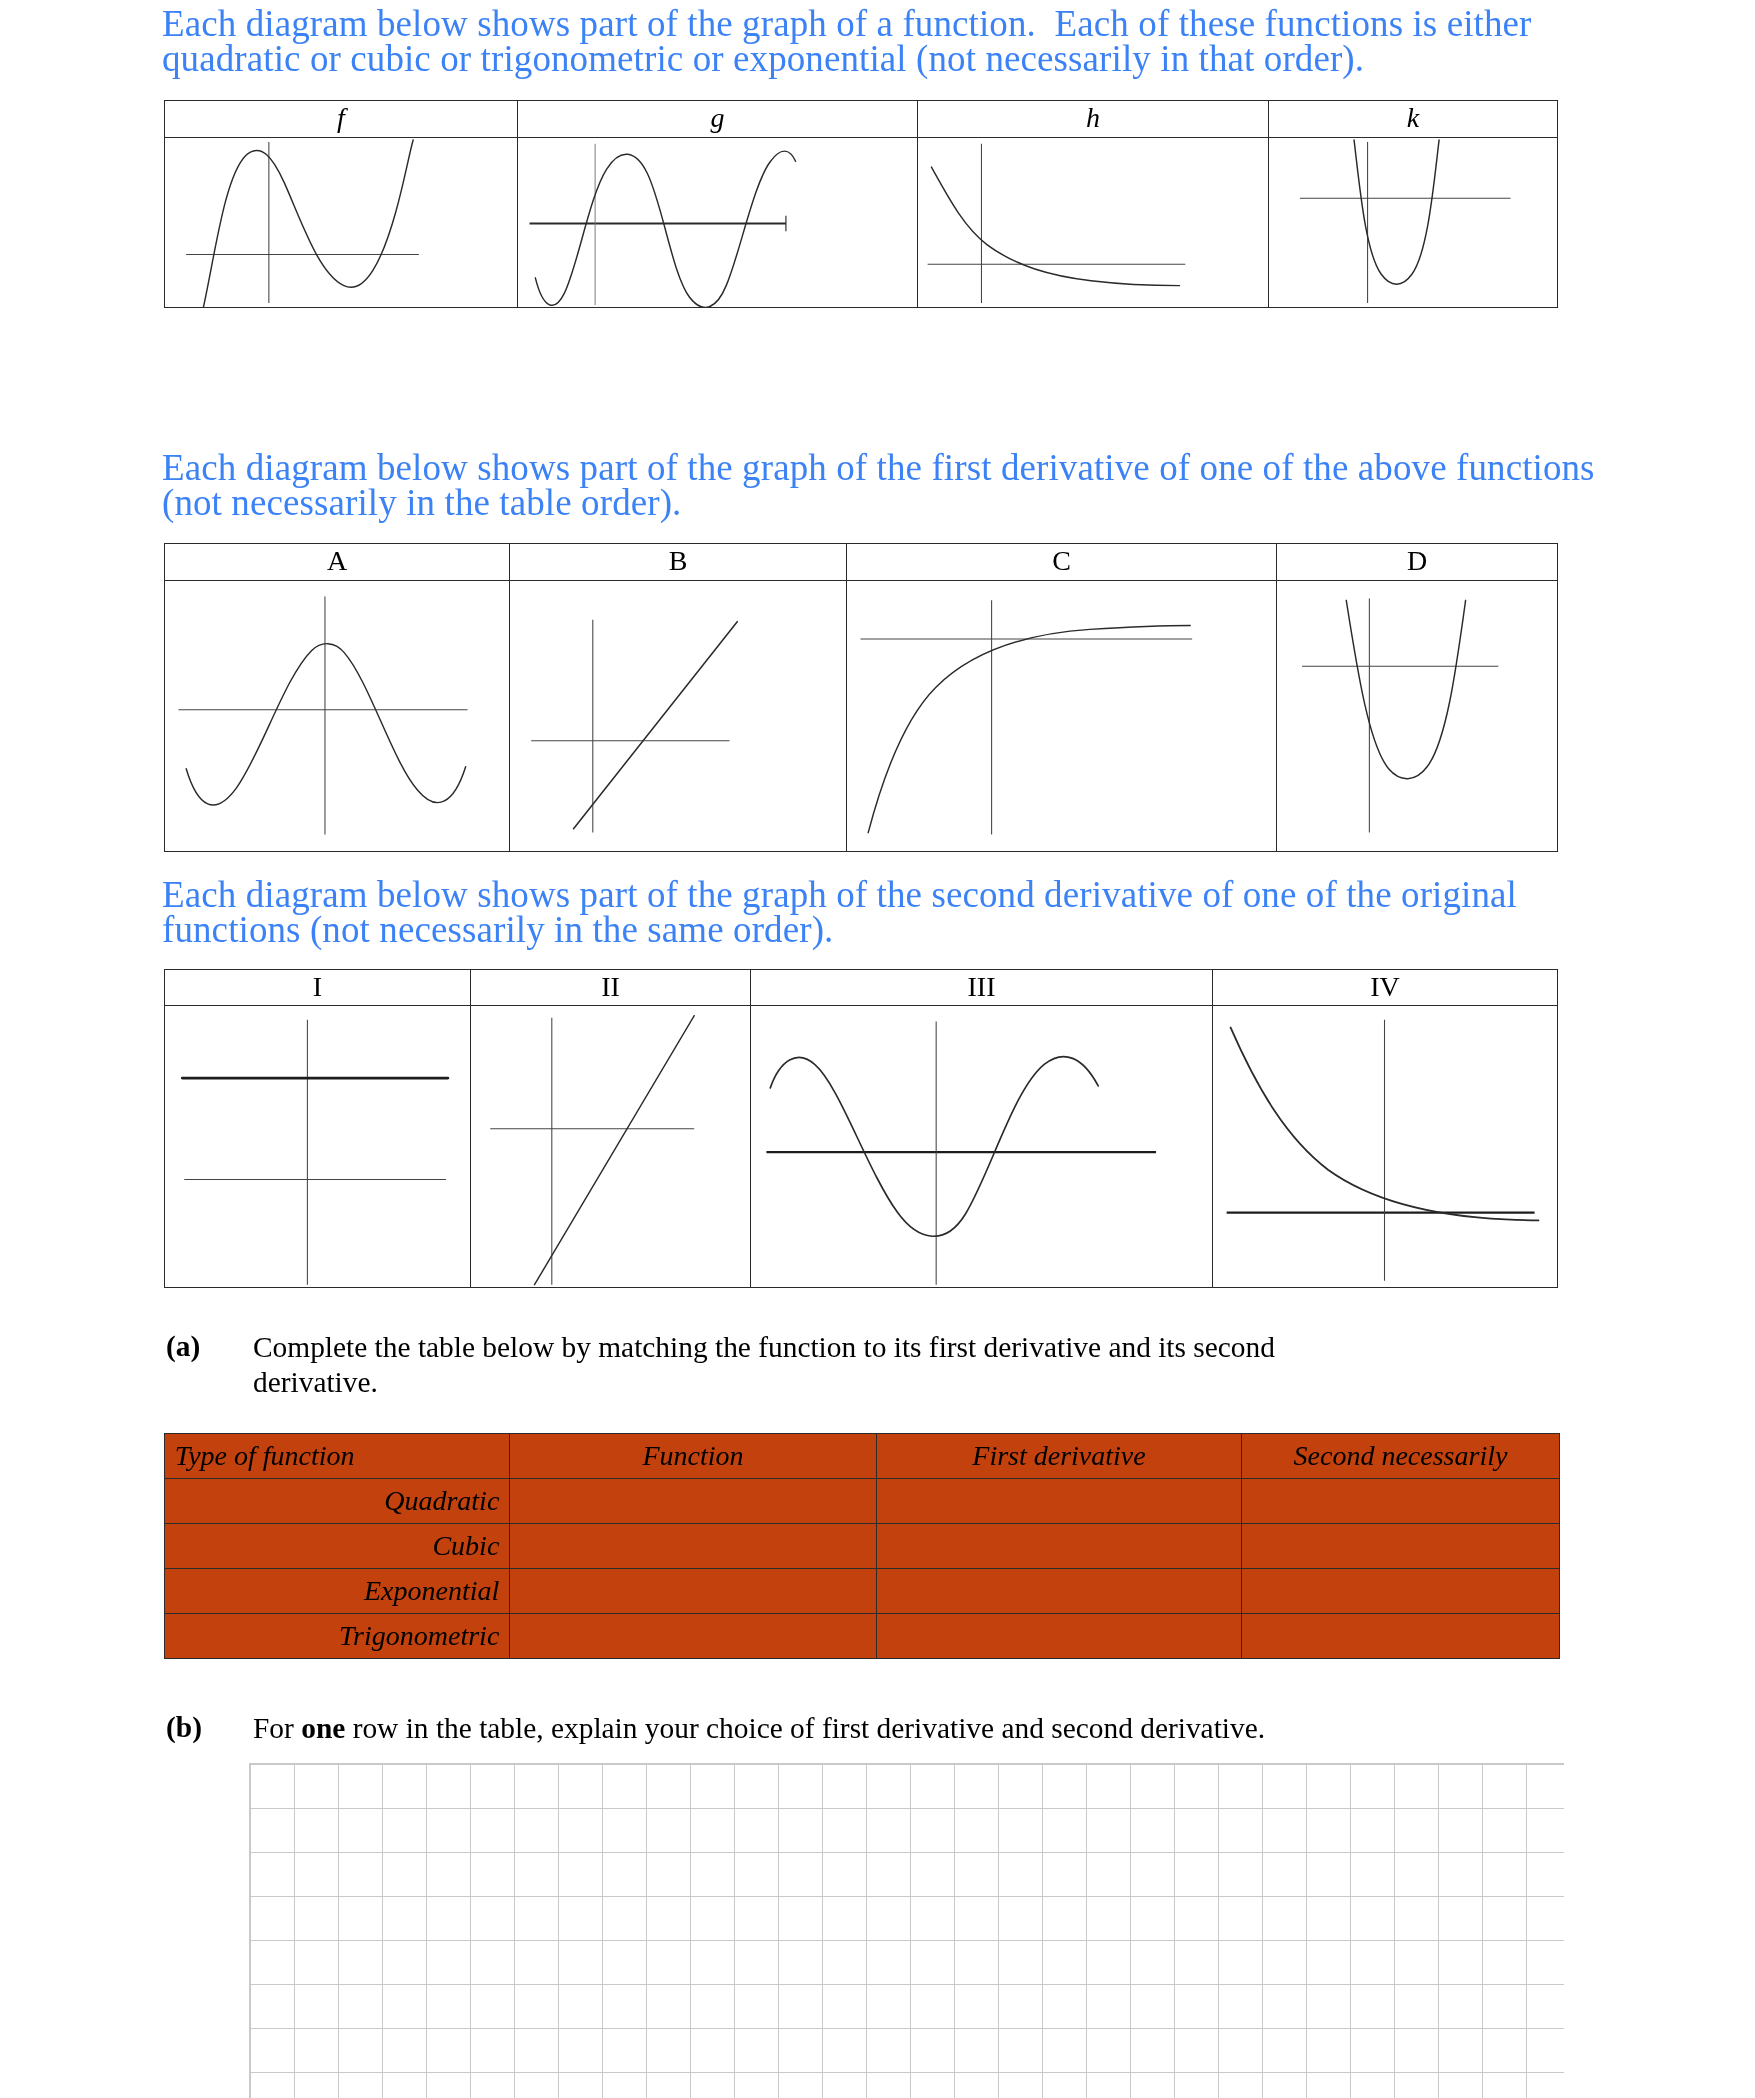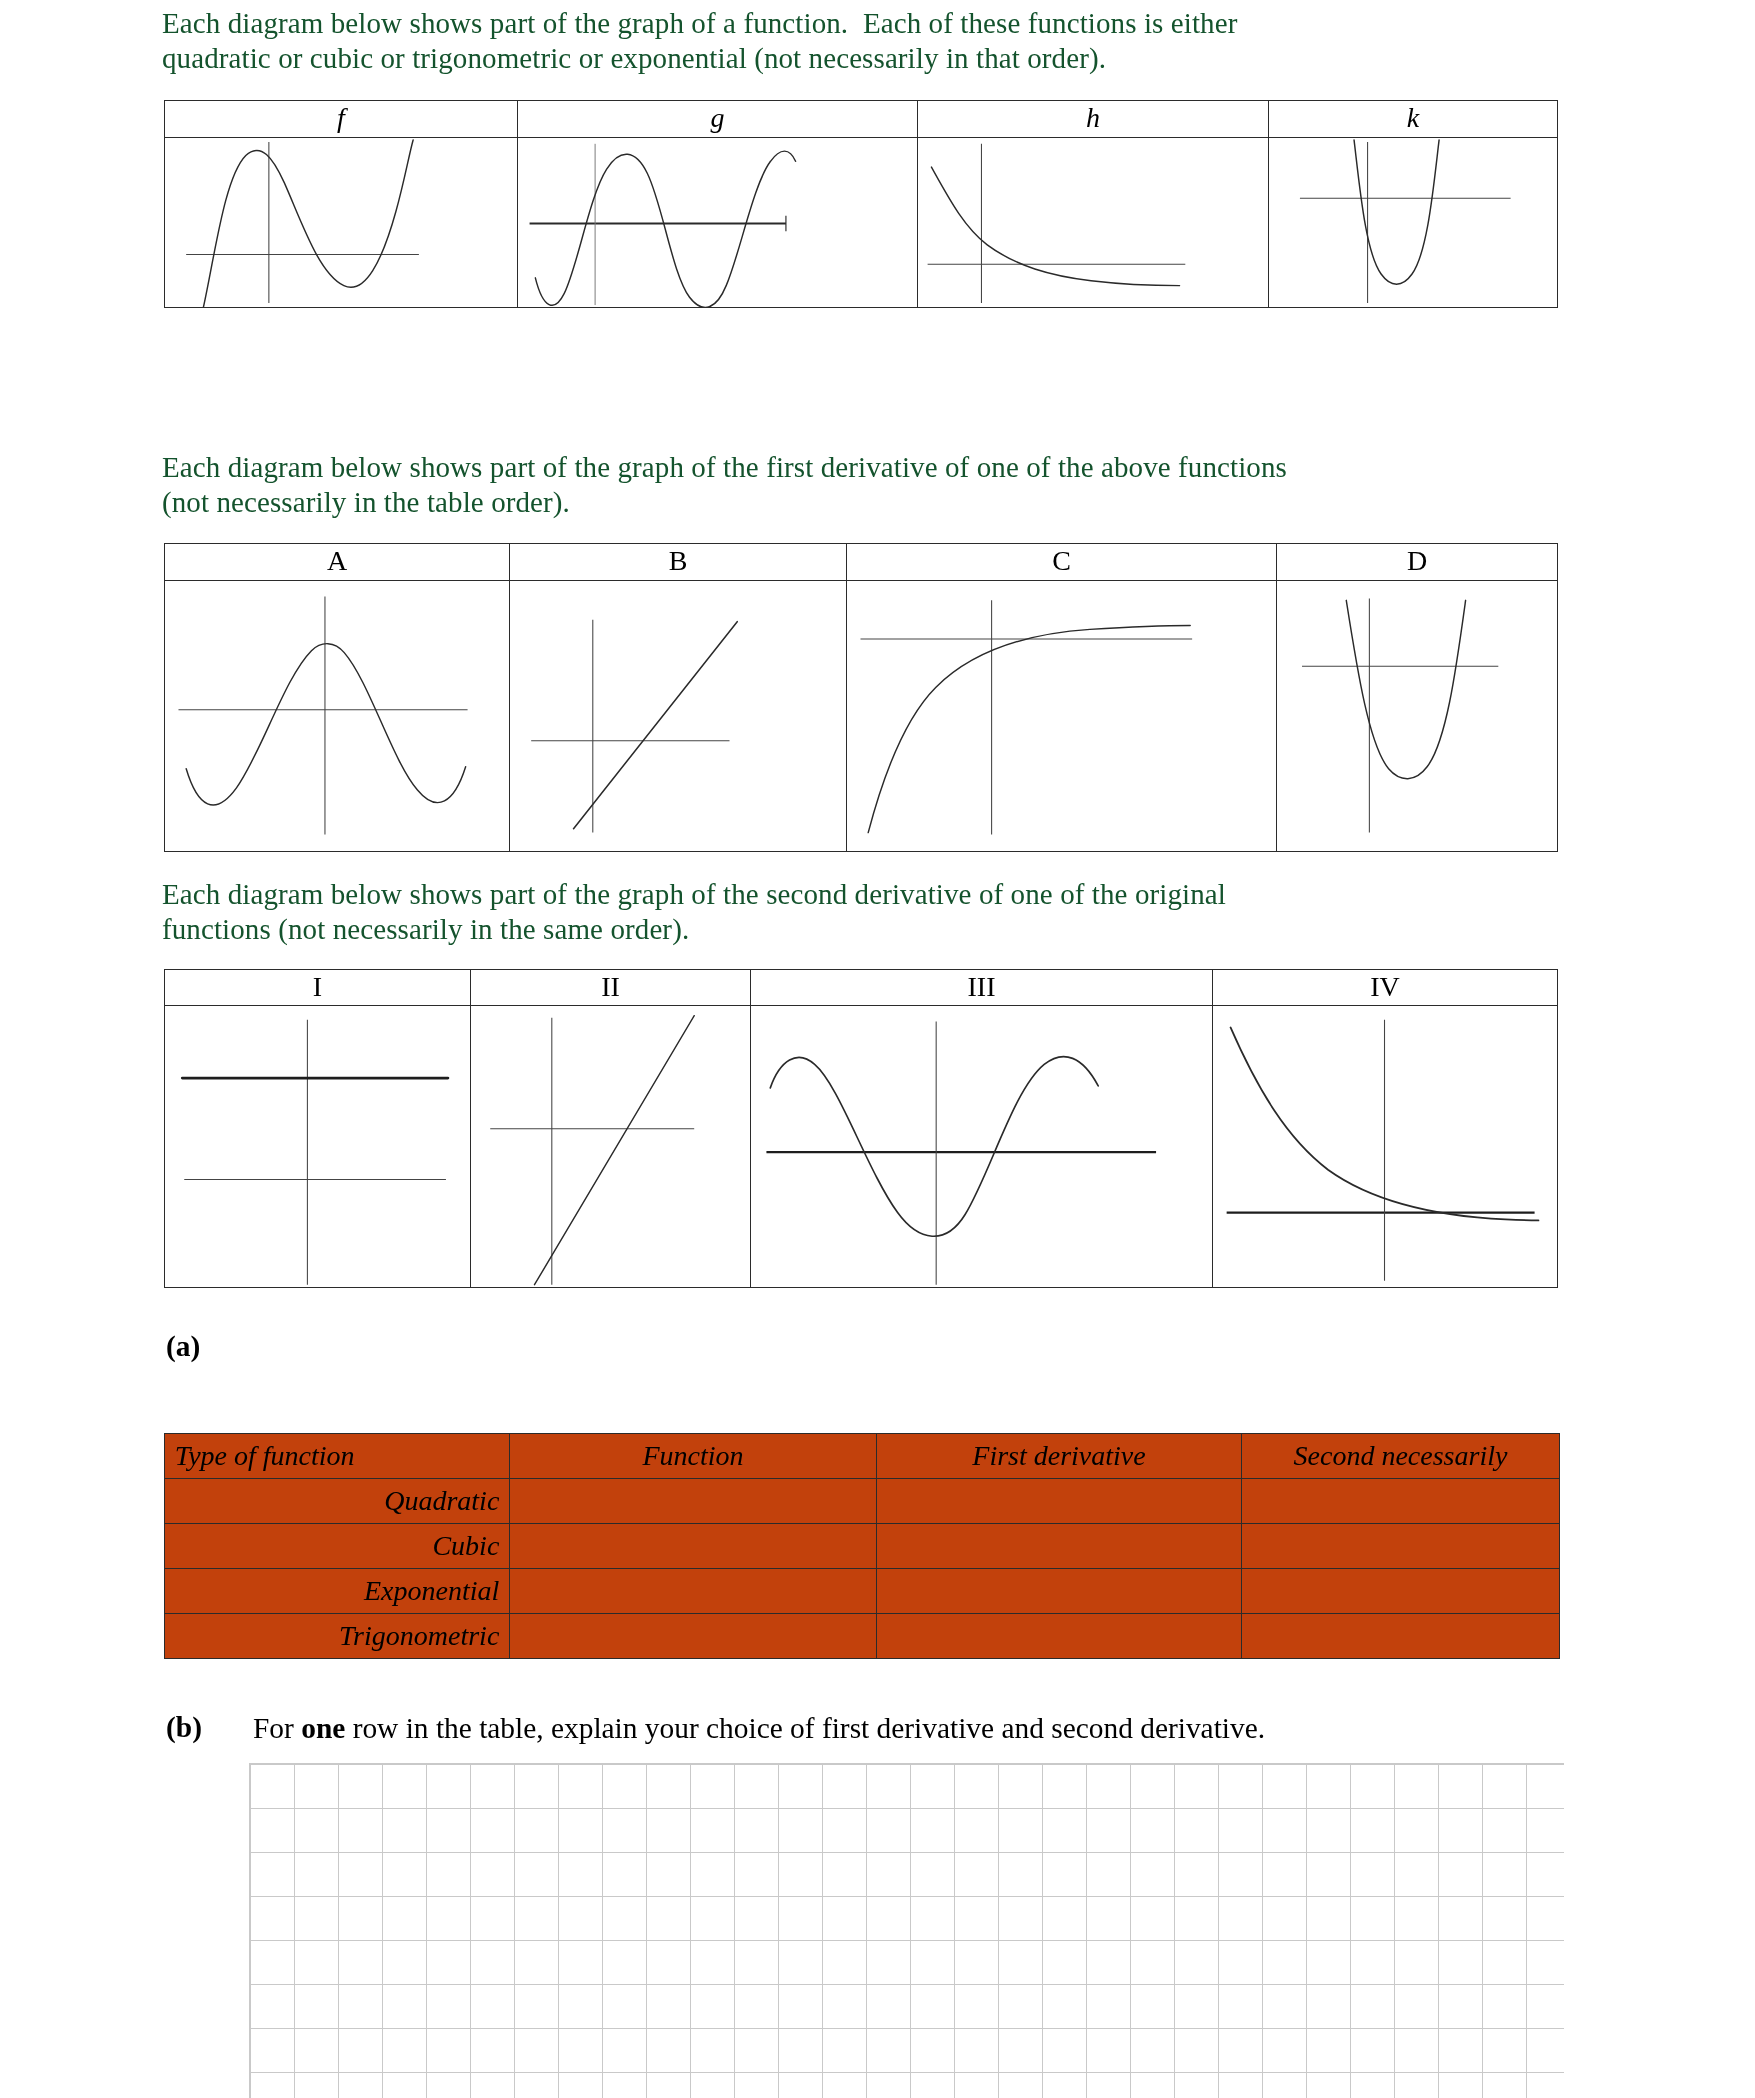--- a/index.html
+++ b/index.html
@@ -18,23 +18,23 @@
   .page {
     position: absolute;
     left: 0; top: 0;
     width: 1755px;
     height: 2098px;
   }
 
   
   .para {
     position: absolute;
-    font-size: 29px;
+    font-size: 37px;
     line-height: 35px;
-    color: #14532d;
+    color: #3b82f6;
     letter-spacing: 0.1px;
   }
   .para .ln { display: block; white-space: pre; }
 
   
   .strip {
     position: absolute;
     border: 1.5px solid #2b2b2b;
     box-sizing: border-box;
     background: #fff;
@@ -277,20 +277,24 @@
           <line x1="14" y1="212" x2="330" y2="212" stroke="#1d1d1d" stroke-width="2.4"></line>
           <line x1="176" y1="14" x2="176" y2="282" stroke="#444" stroke-width="1.1"></line>
           <path d="M 18 22 C 46 86 76 136 118 168 C 168 204 238 216 300 219
                    C 318 220 328 220 334 220" fill="none" stroke="#2a2a2a" stroke-width="1.8" stroke-linecap="round"></path>
         </svg>
       </div>
     </div>
   </div>
 
   <div class="partmark" style="left:166px; top:1330px;">(a)</div>
+  <div class="parttext" style="left:253px; top:1330px; width:1381px;">
+    <span class="ln">Complete the table below by matching the function to its first derivative and its second</span>
+    <span class="ln">derivative.</span>
+  </div>
 
   <table class="anstable" style="left:164px; top:1433px; width:1394px;">
     <colgroup>
       <col style="width:345px;">
       <col style="width:367px;">
       <col style="width:365px;">
       <col style="width:318px;">
     </colgroup>
     <thead>
       <tr>

